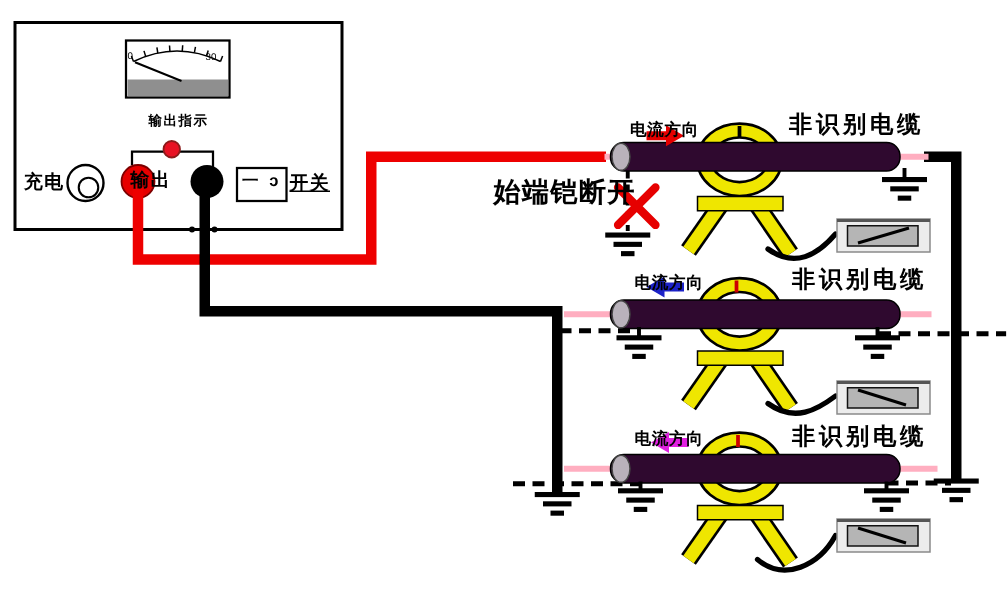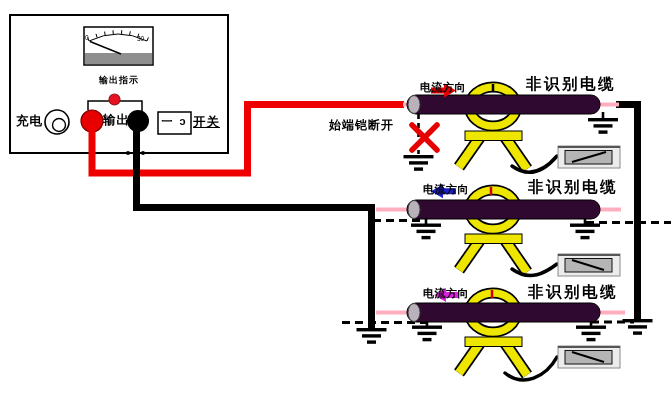--- a/index.html
+++ b/index.html
@@ -5,21 +5,21 @@
   html,body{margin:0;padding:0;background:#fff;}
   .stage{position:relative;width:671px;height:401px;background:#fff;overflow:hidden;
          font-family:"Liberation Sans",sans-serif;}
   .stage svg{position:absolute;left:0;top:0;}
   .lbl{position:absolute;font-weight:700;color:#000;line-height:1;white-space:nowrap;}
   .dir{font-size:11px;letter-spacing:0.5px;margin-left:44px;}
   .cname{font-size:15.5px;letter-spacing:2.5px;}
   .plabel{font-size:12.5px;letter-spacing:1px;}
   .small{font-size:9px;letter-spacing:1px;}
   .tick{font-size:6.5px;font-weight:400;}
-  .brk{font-size:12px;letter-spacing:1px;}
+  .brk{font-size:18px;letter-spacing:1px;}
   .swg{font-size:11px;letter-spacing:2px;text-align:center;width:33px;}
 </style>
 </head>
 <body>
 
 <div class="stage">
 
 <svg width="671" height="401" viewBox="0 0 671 401">
   <defs>
     <g id="gnd" fill="#000">
@@ -172,21 +172,21 @@
     <line x1="591" y1="321" x2="591" y2="326" stroke="#000" stroke-width="2.6"></line>
     <use href="#gnd" x="591" y="325.5"></use>
     <polygon points="459,292 446,292 446,288 434,295 446,302 446,298 459,298" fill="#e020e0"></polygon>
   </g>
 </svg>
 
 <div class="lbl tick" style="left:85px;top:35px;">0</div>
 <div class="lbl tick" style="left:137px;top:36px;">30</div>
 <div class="lbl small" style="left:95px;top:76px;width:48px;text-align:center;">输出指示</div>
 <div class="lbl plabel" style="left:16px;top:115px;">充电</div>
-<div class="lbl plabel" style="left:103px;top:114px;">输出</div>
+<div class="lbl plabel" style="left:87px;top:114px;">输出</div>
 <div class="lbl swg" style="left:158px;top:116px;text-align:center;">一 ɔ</div>
 <div class="lbl plabel" style="left:193px;top:116px;text-decoration:underline;">开关</div>
 
 <div class="lbl dir" style="left:376px;top:82px;">电流方向</div>
 <div class="lbl cname" style="left:526px;top:76px;">非识别电缆</div>
 <div class="lbl brk" style="left:329px;top:119px;">始端铠断开</div>
 
 <div class="lbl dir" style="left:379px;top:184px;">电流方向</div>
 <div class="lbl cname" style="left:528px;top:179px;">非识别电缆</div>
 

